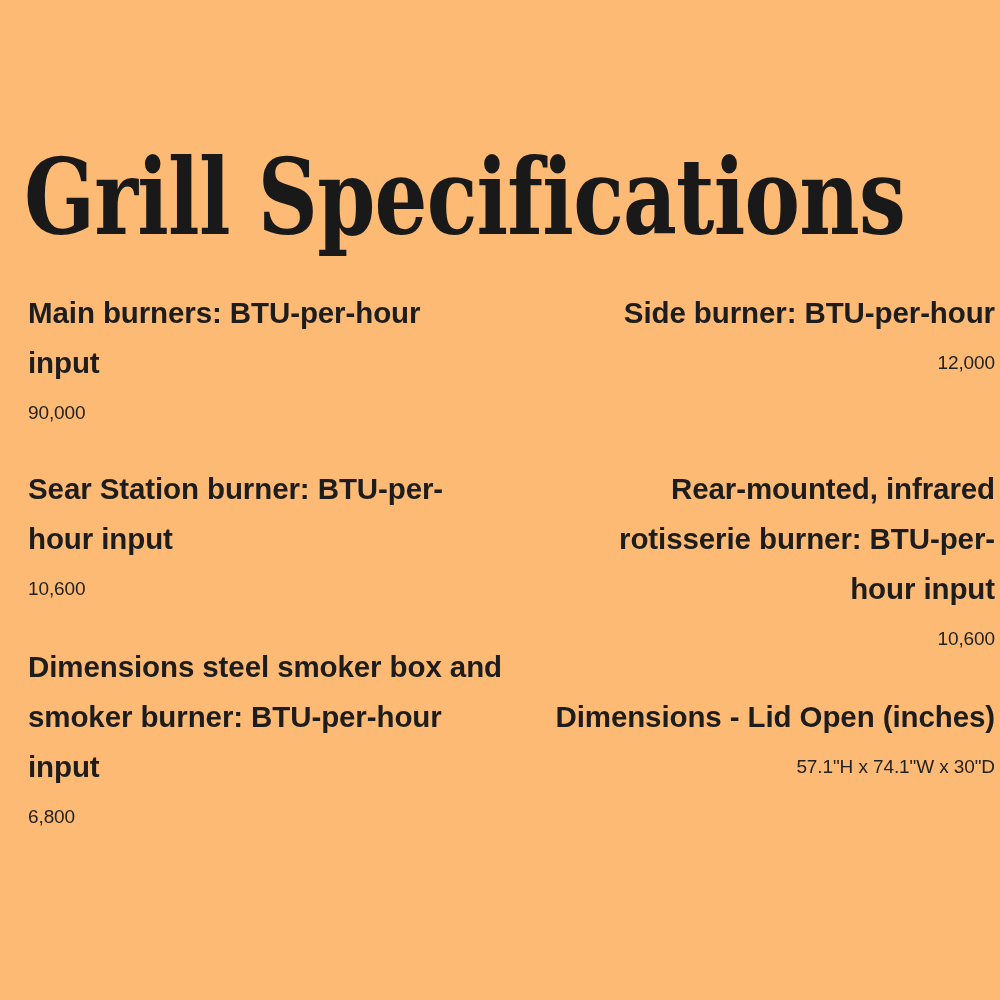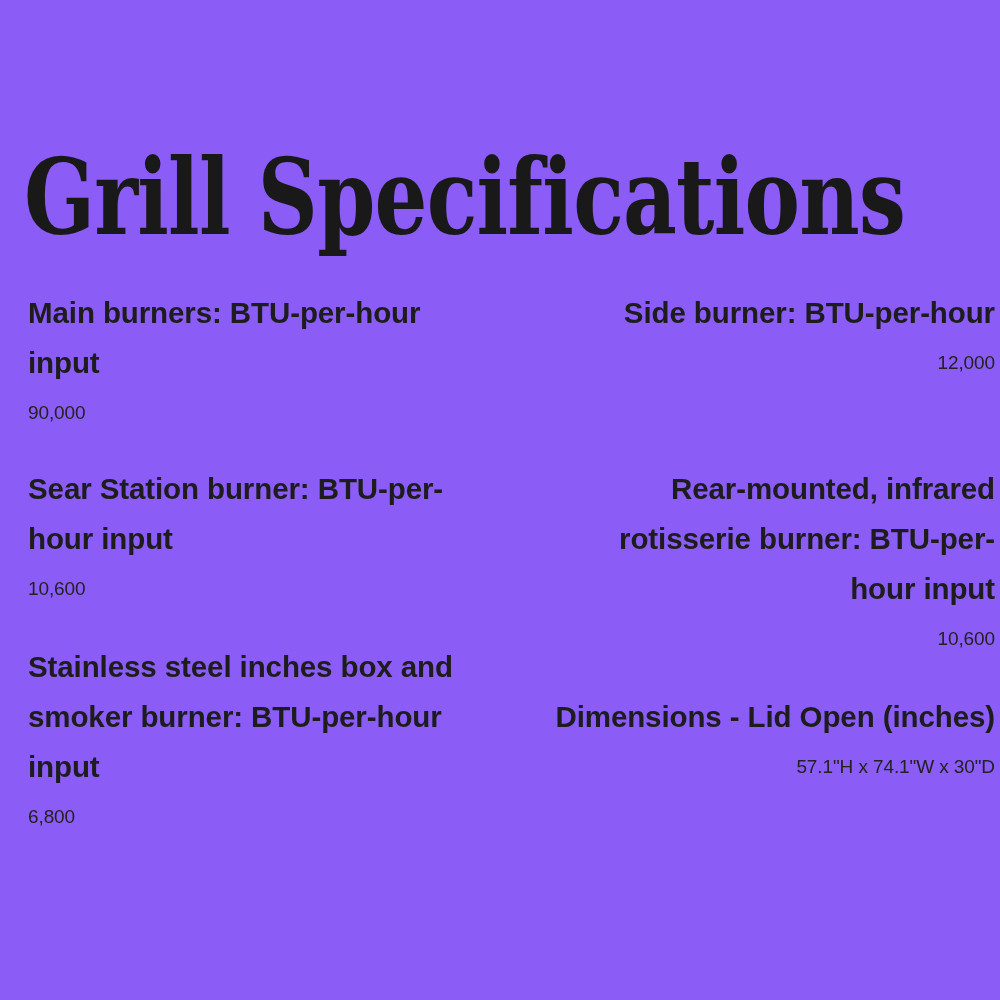--- a/index.html
+++ b/index.html
@@ -12,21 +12,21 @@
     height: 1000px;
     overflow: hidden;
     font-family: "Liberation Sans", sans-serif;
     -webkit-font-smoothing: antialiased;
   }
 
   .page {
     position: relative;
     width: 1000px;
     height: 1000px;
-    background: #8b5cf6;
+    background: #fdba74;
     box-sizing: border-box;
   }
 
   .spec-title {
     position: absolute;
     left: 24px;
     top: 146px;
     font-family: "DejaVu Serif", "Liberation Serif", serif;
     font-weight: 700;
     font-size: 104px;
@@ -90,21 +90,21 @@
 
     <div class="block">
       <div class="spec-label">Sear Station burner: BTU-per-</div>
       <div class="spec-label">hour input</div>
       <div class="spec-value">10,600</div>
     </div>
 
     <div class="row-gap-m"></div>
 
     <div class="block">
-      <div class="spec-label">Stainless steel inches box and</div>
+      <div class="spec-label">Dimensions steel smoker box and</div>
       <div class="spec-label">smoker burner: BTU-per-hour</div>
       <div class="spec-label">input</div>
       <div class="spec-value">6,800</div>
     </div>
 
   </div>
 
   <div class="col col-b">
 
     <div class="block">

